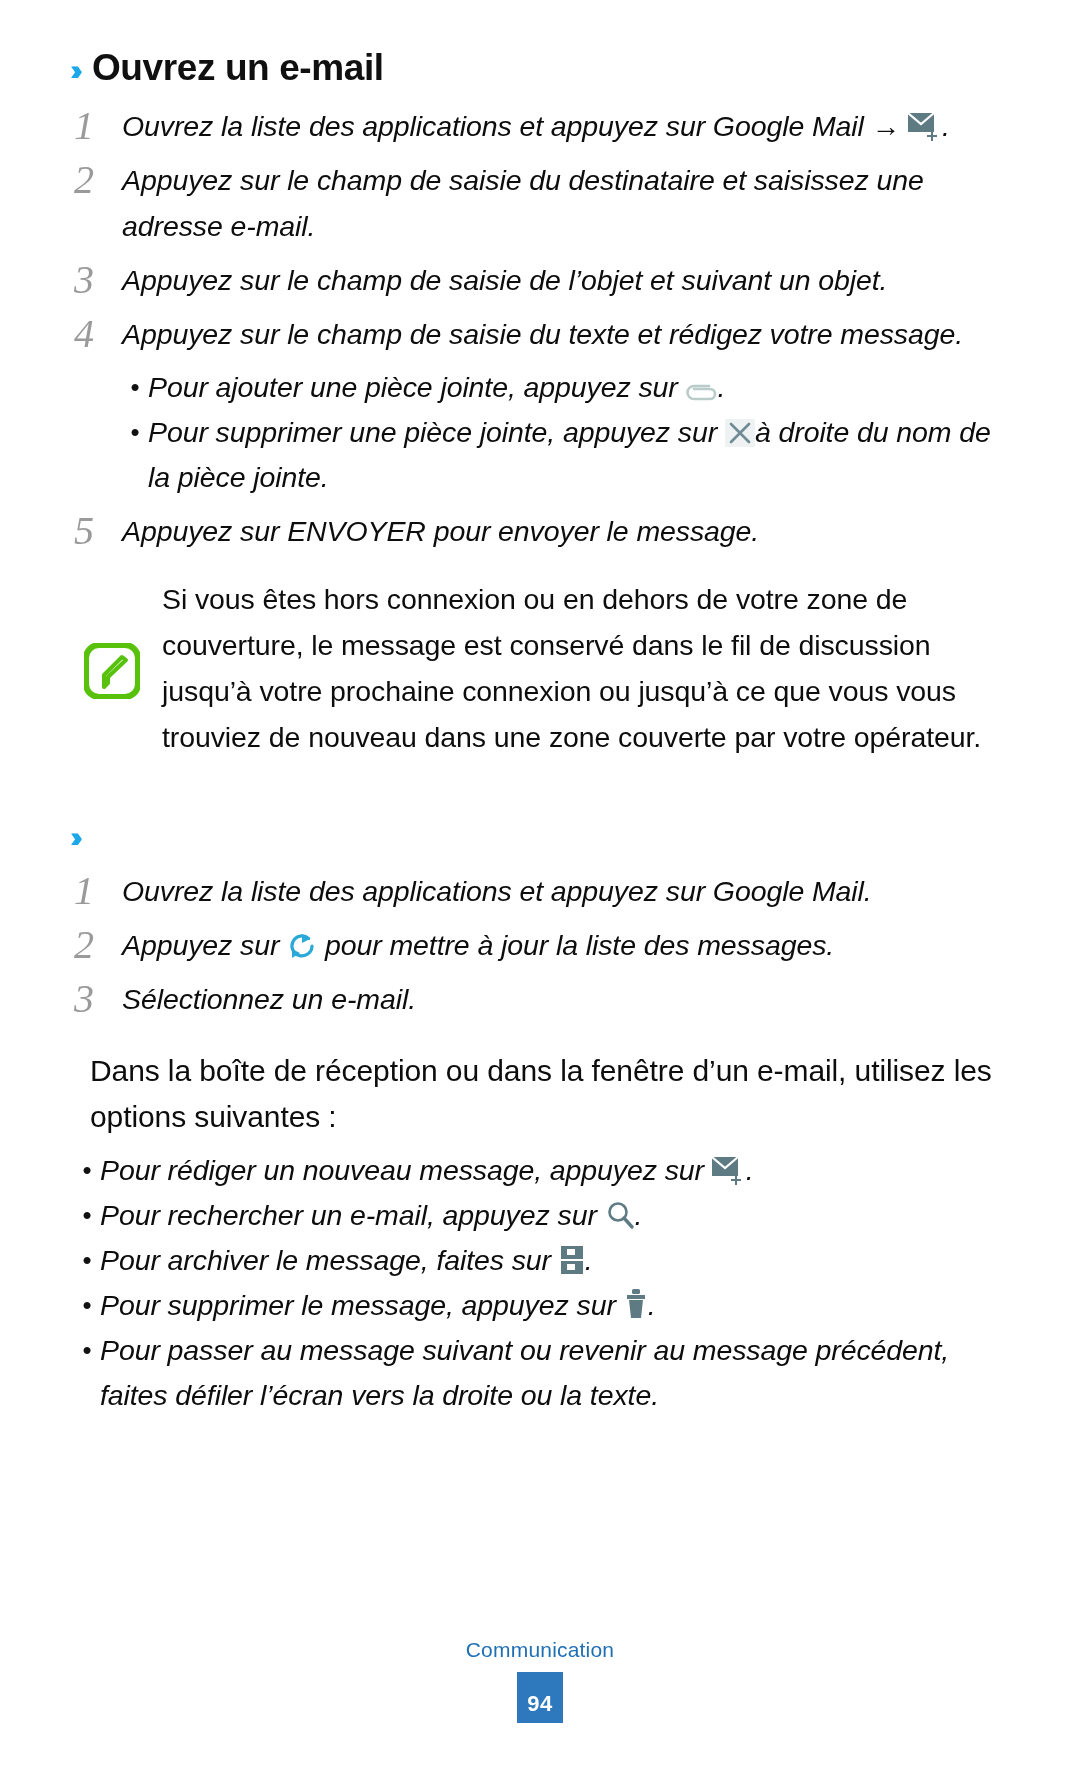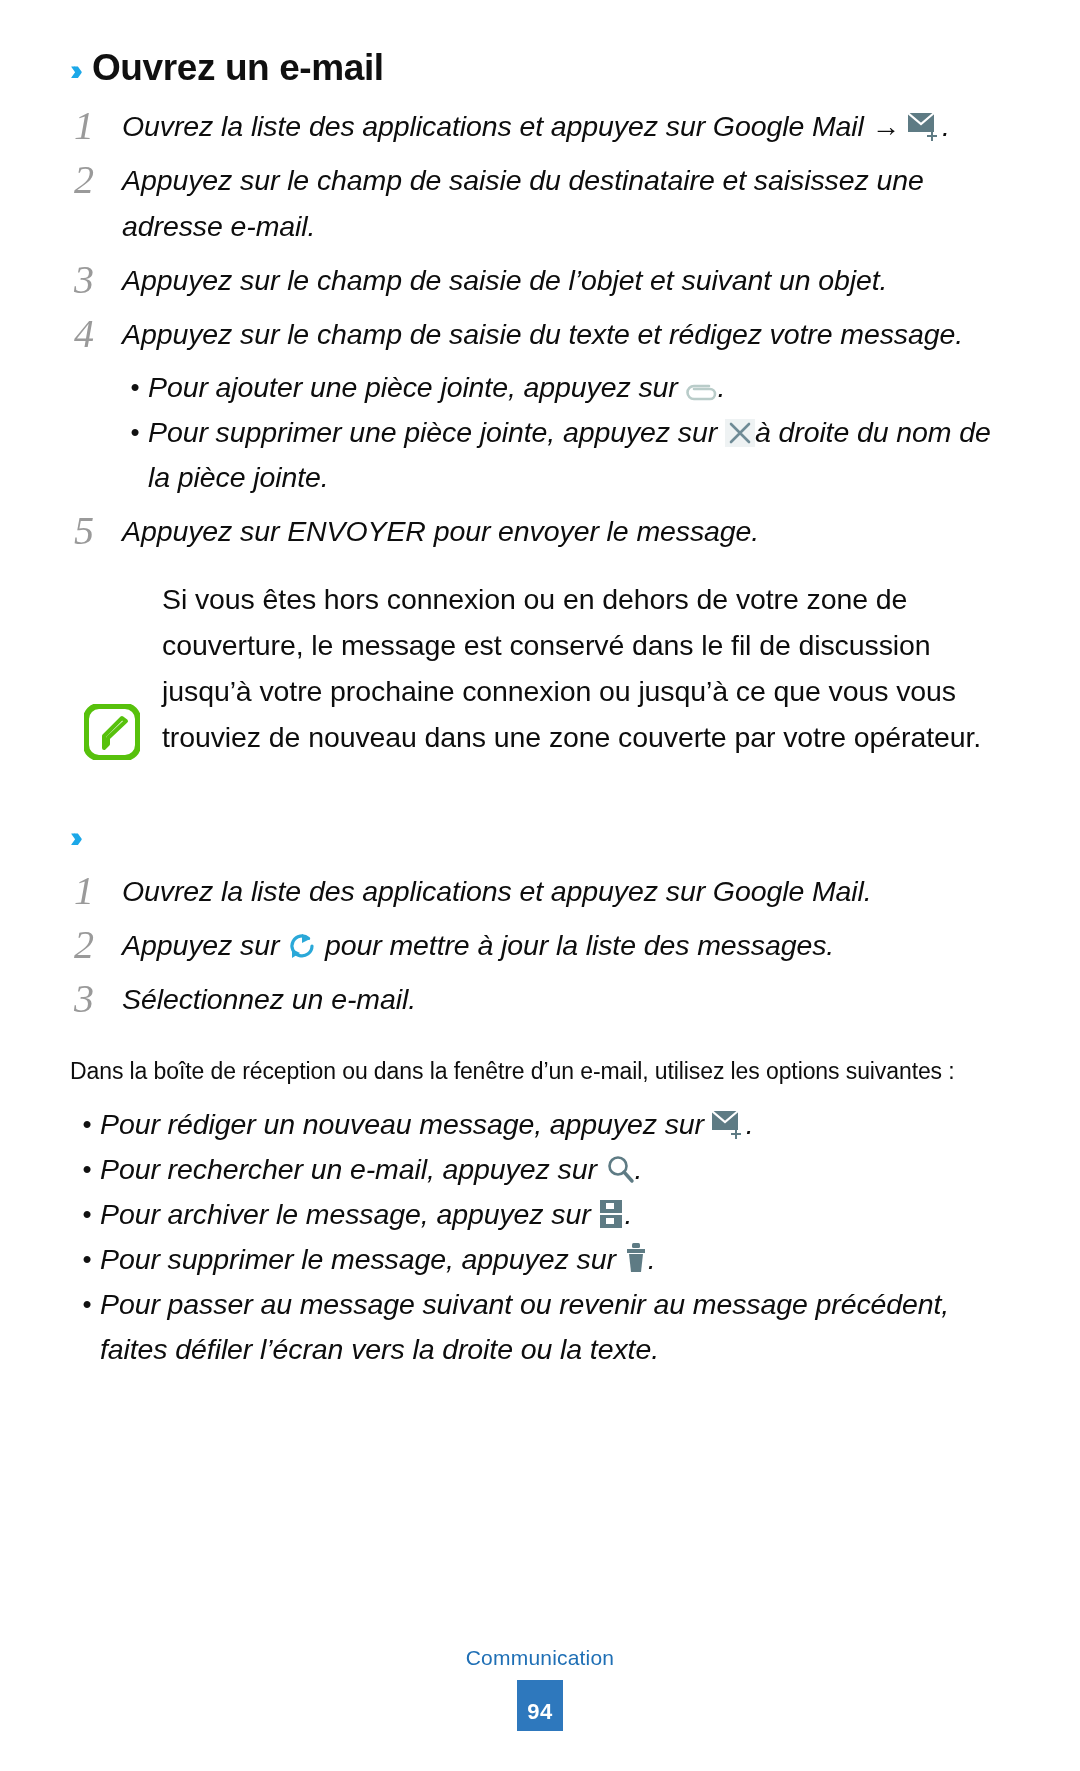--- a/index.html
+++ b/index.html
@@ -87,59 +87,59 @@
     text-align: center;
     color: #111;
   }
   .bullet-text { flex: 1; font-style: italic; }
   .bullets.indent { margin-left: 52px; }
   .bullets.flush  { margin-left: 4px; }
 
   
   .note {
     display: flex;
-    align-items: flex-end;
+    align-items: center;
     margin-top: 22px;
     margin-left: 14px;
   }
   .note-icon {
     flex: none;
     width: 56px; height: 56px;
     margin-right: 22px;
     margin-top: 6px;
   }
   .note-text {
     flex: 1;
     font-size: 28.5px;
     line-height: 46px;
     letter-spacing: -0.1px;
     padding-right: 10px;
   }
 
   
   .para {
-    font-size: 23px;
+    font-size: 30px;
     line-height: 46px;
     letter-spacing: -0.1px;
-    margin: 26px 0 8px 0;
+    margin: 26px 0 8px 20px;
   }
 
   
   .ico {
     display: inline-block;
     vertical-align: -5px;
     position: relative;
   }
   .ico svg { display: block; }
 
   
   .footer {
     position: absolute;
     left: 0; right: 0;
-    bottom: 40px;
+    bottom: 48px;
     text-align: center;
   }
   .footer-label {
     font-size: 21px;
     color: #1f6fb5;
     letter-spacing: 0.2px;
     margin-bottom: 10px;
   }
   .footer-page {
     display: inline-block;
@@ -286,21 +286,21 @@
           <svg width="30" height="30" viewBox="0 0 30 30">
             <circle cx="13" cy="12" r="8.5" fill="none" stroke="#5e7b84" stroke-width="2.6"></circle>
             <path d="M19 18 L27 27" stroke="#5e7b84" stroke-width="3.4" stroke-linecap="round"></path>
           </svg>
         </span><span>.</span>
       </span>
     </li>
     <li class="bullet">
       <span class="bullet-dot">•</span>
       <span class="bullet-text">
-        <span>Pour archiver le message, appuyez sur</span>
+        <span>Pour archiver le message, faites sur</span>
         <span class="ico">
           <svg width="26" height="30" viewBox="0 0 26 30">
             <rect x="2" y="1" width="22" height="13" fill="#5e7b84"></rect>
             <rect x="2" y="16" width="22" height="13" fill="#5e7b84"></rect>
             <rect x="8" y="4" width="8" height="6" fill="#ffffff"></rect>
             <rect x="8" y="19" width="8" height="6" fill="#ffffff"></rect>
           </svg>
         </span><span>.</span>
       </span>
     </li>

